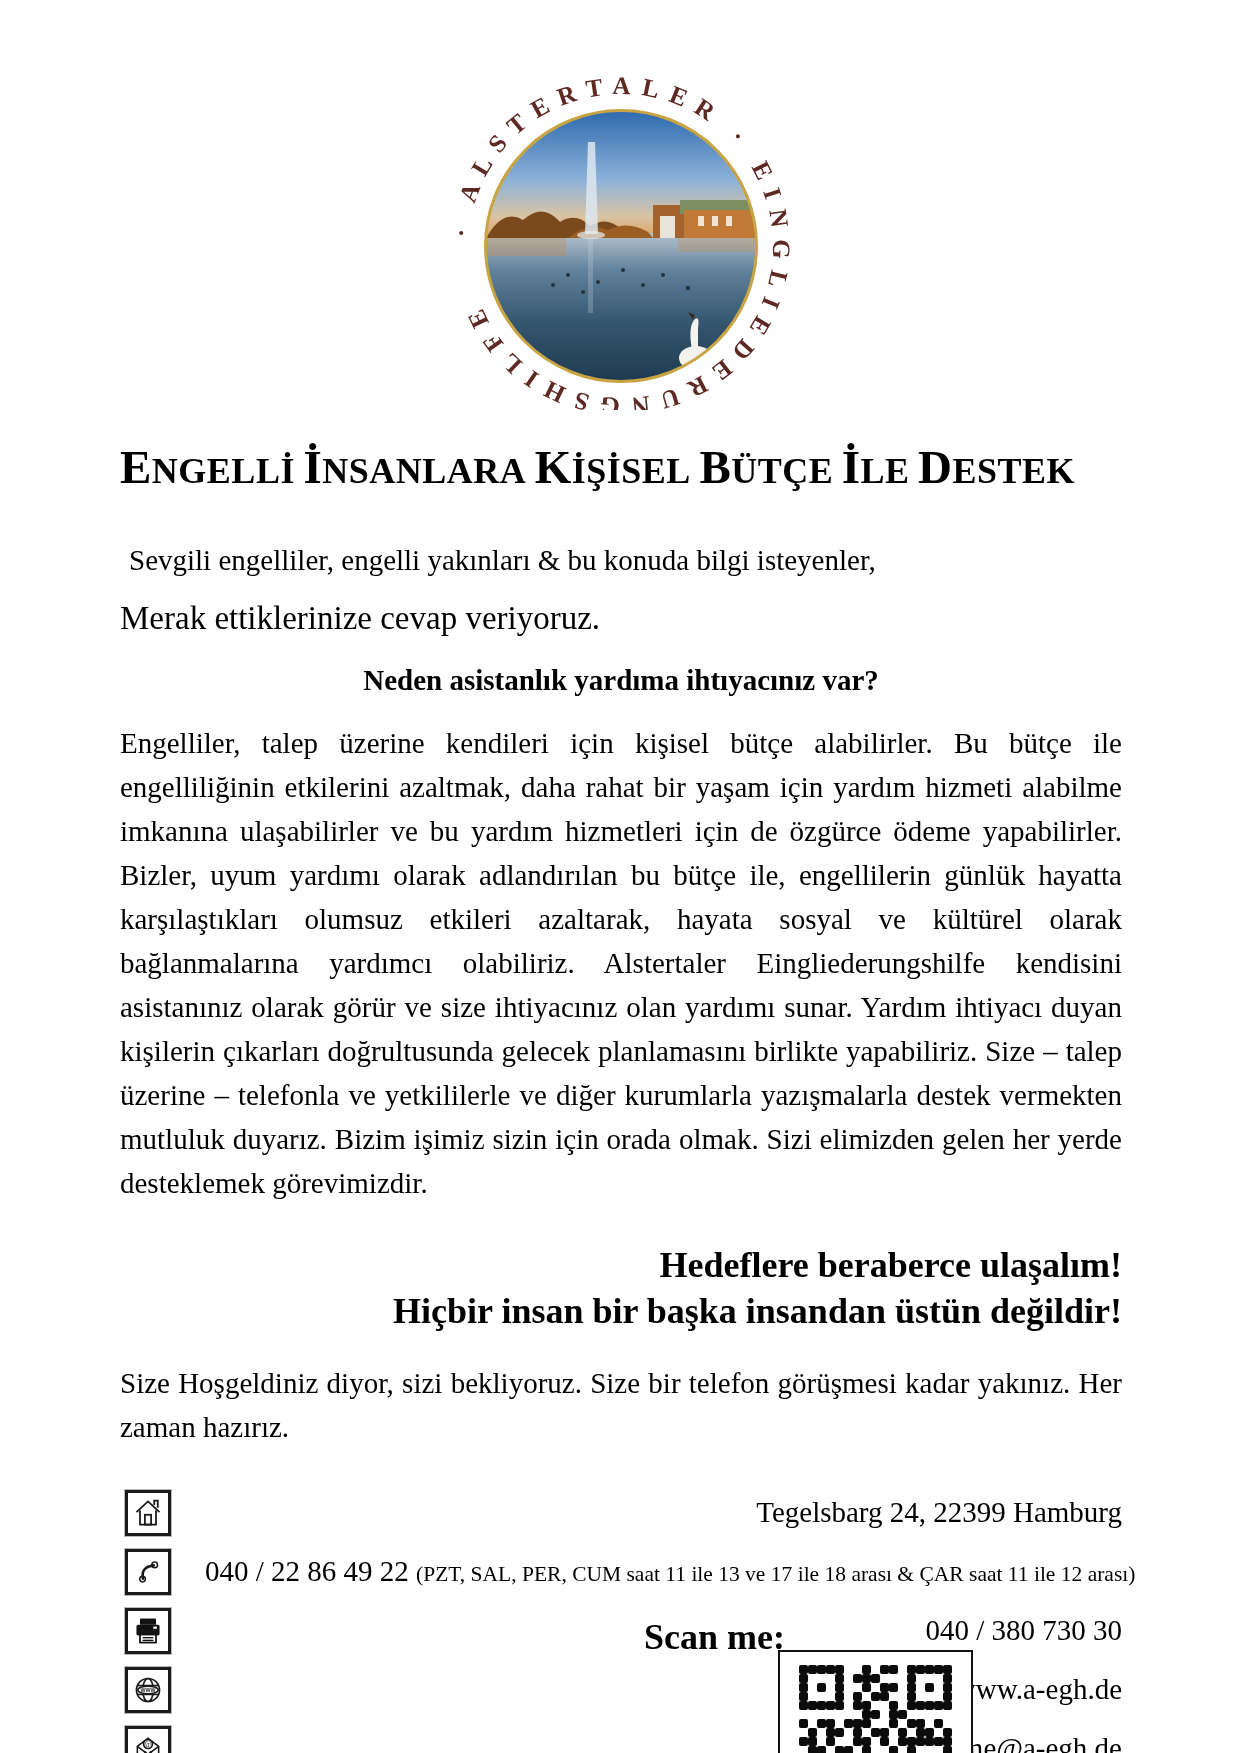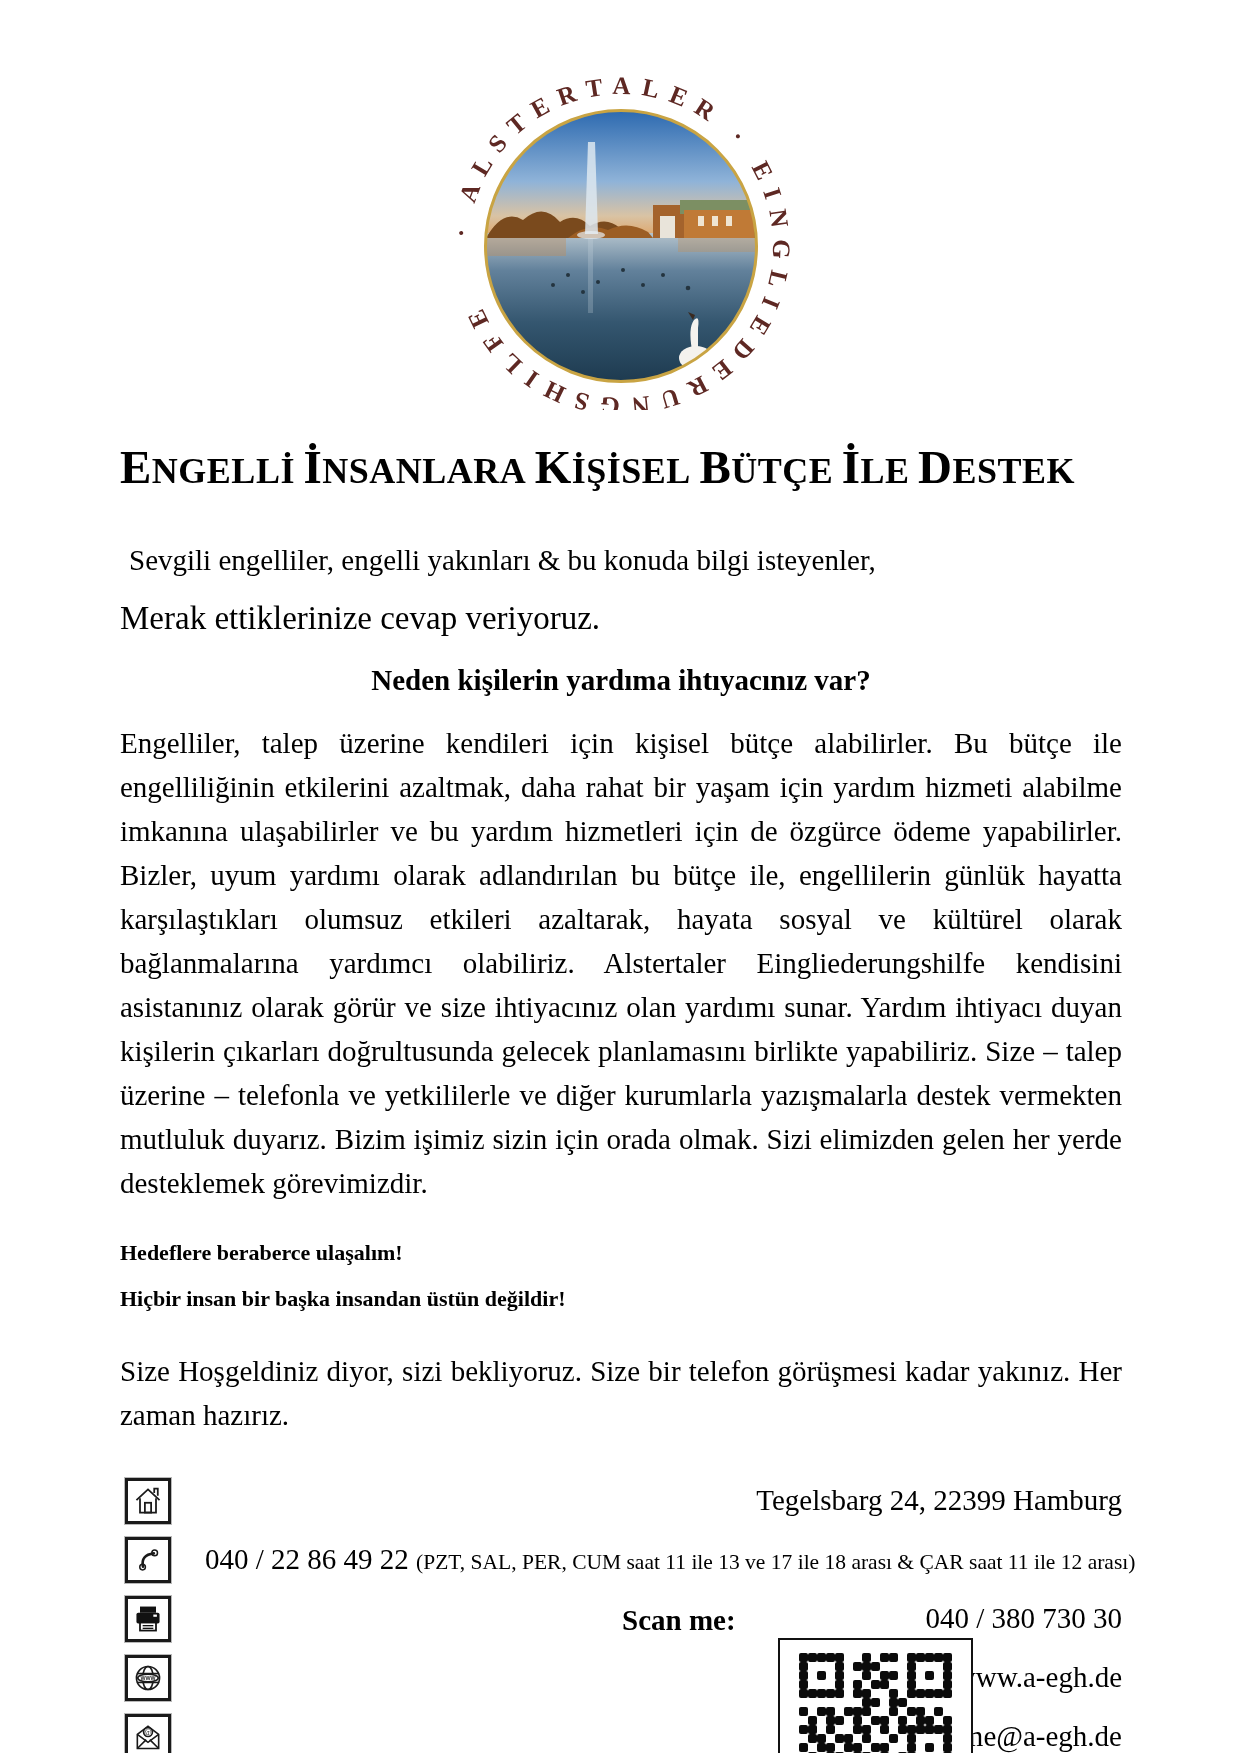--- a/index.html
+++ b/index.html
@@ -19,34 +19,34 @@
   .ring-text{font-family:"Liberation Serif", serif;font-weight:bold;letter-spacing:7px;}
   
   .title{margin-top:30px;text-align:left;font-weight:bold;white-space:nowrap;letter-spacing:.5px;}
   .title .cap{font-size:47px;}
   .title .tw span:last-child{font-size:36px;}
   
   .intro1{margin:50px 9px 0;font-size:29px;}
   .intro2{margin:23px 0 0;font-size:33px;}
   .sect-head{margin:27px 0 0;font-size:29px;font-weight:bold;text-align:center;}
   .bodypara{margin:24px 0 0;font-size:29px;line-height:44px;text-align:justify;}
-  .slogan{margin:25px 0 0;font-size:22px;font-weight:bold;text-align:left;line-height:46px;}
+  .slogan{margin:37px 0 0;font-size:36px;font-weight:bold;text-align:right;line-height:46px;}
   .closing{margin:27px 0 0;font-size:29px;line-height:44px;text-align:justify;}
   
   .contact{position:relative;margin-top:34px;height:360px;}
   .c-row{display:flex;align-items:center;height:59px;justify-content:space-between;}
   .icon-box{
     width:46px;height:46px;box-sizing:border-box;flex:0 0 46px;
     border:3px solid #1a1a1a;outline:1px solid #b9b9b9;
     background:#fff;margin-left:5px;
     display:flex;align-items:center;justify-content:center;
   }
   .c-text{margin-left:34px;font-size:29px;white-space:nowrap;}
   .c-small{font-size:21.5px;}
-  .scan-label{position:absolute;left:502px;top:133px;font-size:29px;font-weight:bold;}
+  .scan-label{position:absolute;left:524px;top:133px;font-size:36px;font-weight:bold;}
   .qr-box{
     position:absolute;left:658px;top:167px;
     border:2px solid #111;background:#fff;
     padding:13px 19px;
   }
   .qr-grid{display:grid;grid-template-columns:repeat(17,9px);grid-auto-rows:9px;}
   .qm{background:transparent;}
   .qm.on{background:#0b0b0b;border-radius:2px;}
 </style>
 </head>
@@ -118,21 +118,21 @@
         <textPath href="#ringPath" startOffset="8" textLength="890" lengthAdjust="spacing">· ALSTERTALER · EINGLIEDERUNGSHILFE</textPath>
       </text>
     </svg>
   </div>
 
   <h1 class="title"><span class="tw"><span class="cap">E</span><span>NGELLİ</span></span>&nbsp;<span class="tw"><span class="cap">İ</span><span>NSANLARA</span></span>&nbsp;<span class="tw"><span class="cap">K</span><span>İŞİSEL</span></span>&nbsp;<span class="tw"><span class="cap">B</span><span>ÜTÇE</span></span>&nbsp;<span class="tw"><span class="cap">İ</span><span>LE</span></span>&nbsp;<span class="tw"><span class="cap">D</span><span>ESTEK</span></span></h1>
 
   <p class="intro1">Sevgili engelliler, engelli yakınları &amp; bu konuda bilgi isteyenler,</p>
   <p class="intro2">Merak ettiklerinize cevap veriyoruz.</p>
 
-  <p class="sect-head">Neden kişilerin yardıma ihtıyacınız var?</p>
+  <p class="sect-head">Neden asistanlık yardıma ihtıyacınız var?</p>
 
   <p class="bodypara">Engelliler, talep üzerine kendileri için kişisel bütçe alabilirler. Bu bütçe ile engelliliğinin etkilerini azaltmak, daha rahat bir yaşam için yardım hizmeti alabilme imkanına ulaşabilirler ve bu yardım hizmetleri için de özgürce ödeme yapabilirler. Bizler, uyum yardımı olarak adlandırılan bu bütçe ile, engellilerin günlük hayatta karşılaştıkları olumsuz etkileri azaltarak, hayata sosyal ve kültürel olarak bağlanmalarına yardımcı olabiliriz. Alstertaler Eingliederungshilfe kendisini asistanınız olarak görür ve size ihtiyacınız olan yardımı sunar. Yardım ihtiyacı duyan kişilerin çıkarları doğrultusunda gelecek planlamasını birlikte yapabiliriz. Size – talep üzerine – telefonla ve yetkililerle ve diğer kurumlarla yazışmalarla destek vermekten mutluluk duyarız. Bizim işimiz sizin için orada olmak. Sizi elimizden gelen her yerde desteklemek görevimizdir.</p>
 
   <div class="slogan">
     <div>Hedeflere beraberce ulaşalım!</div>
     <div>Hiçbir insan bir başka insandan üstün değildir!</div>
   </div>
 
   <p class="closing">Size Hoşgeldiniz diyor, sizi bekliyoruz. Size bir telefon görüşmesi kadar yakınız. Her zaman hazırız.</p>
 

